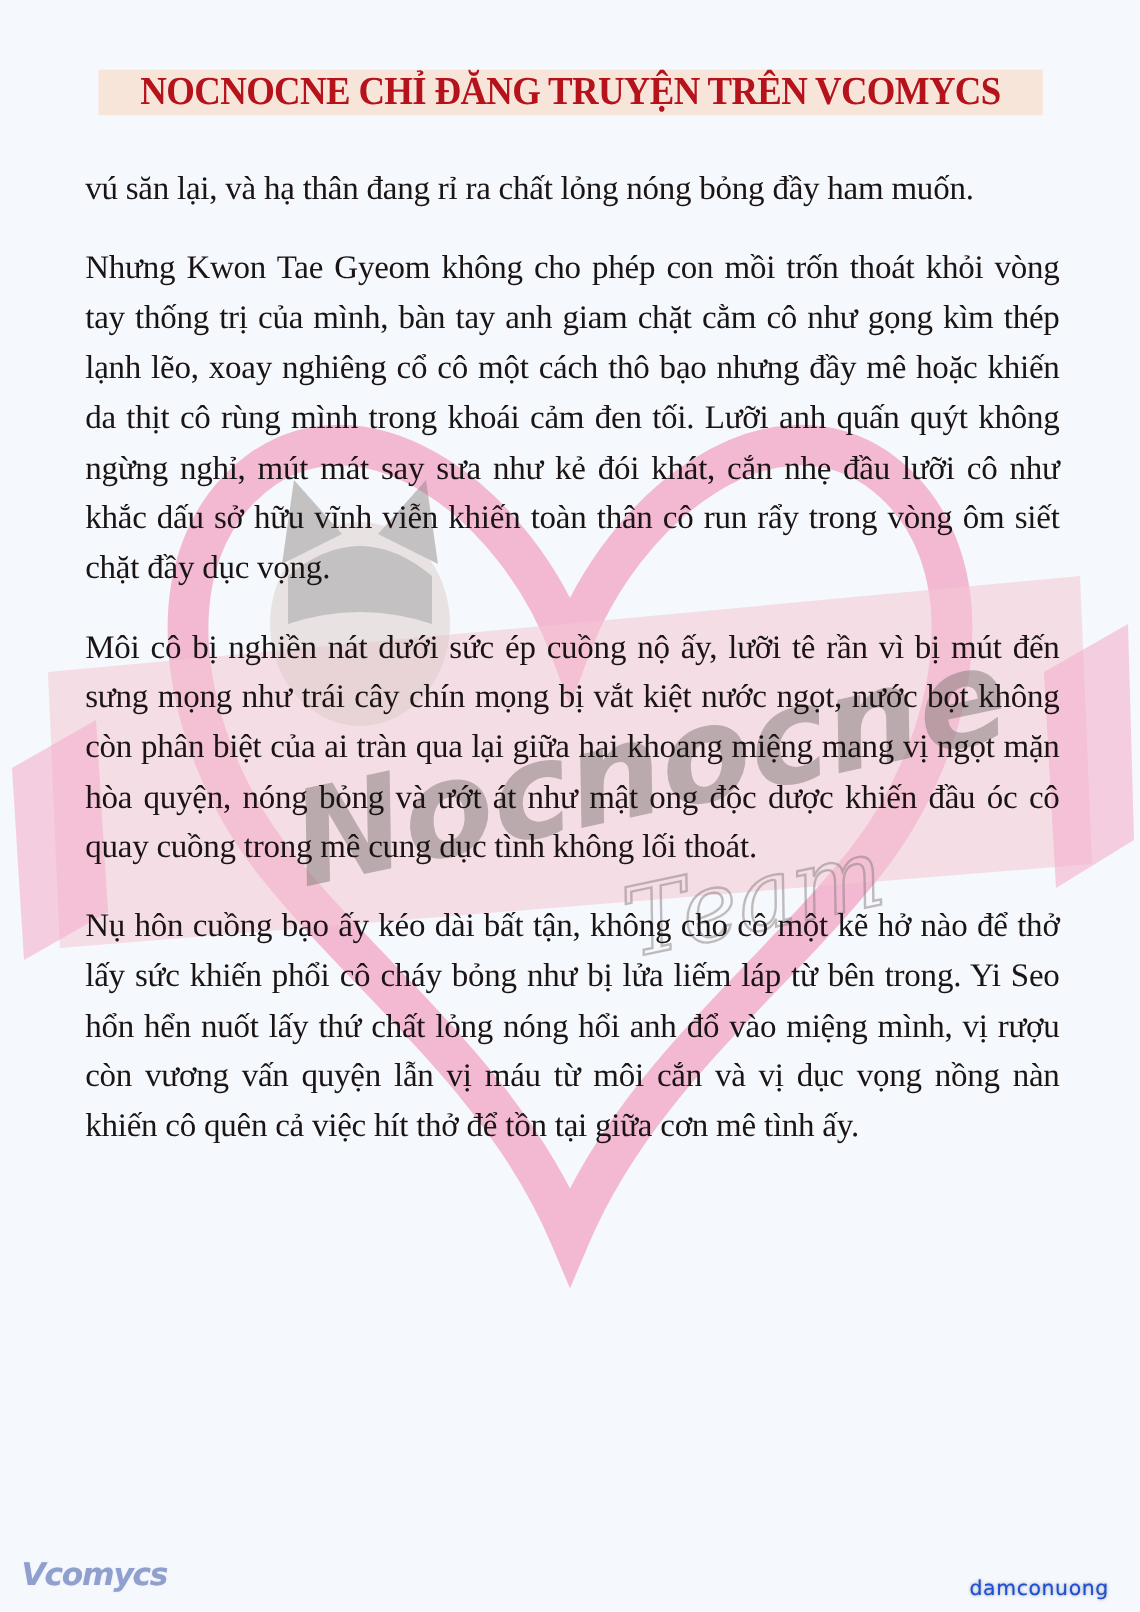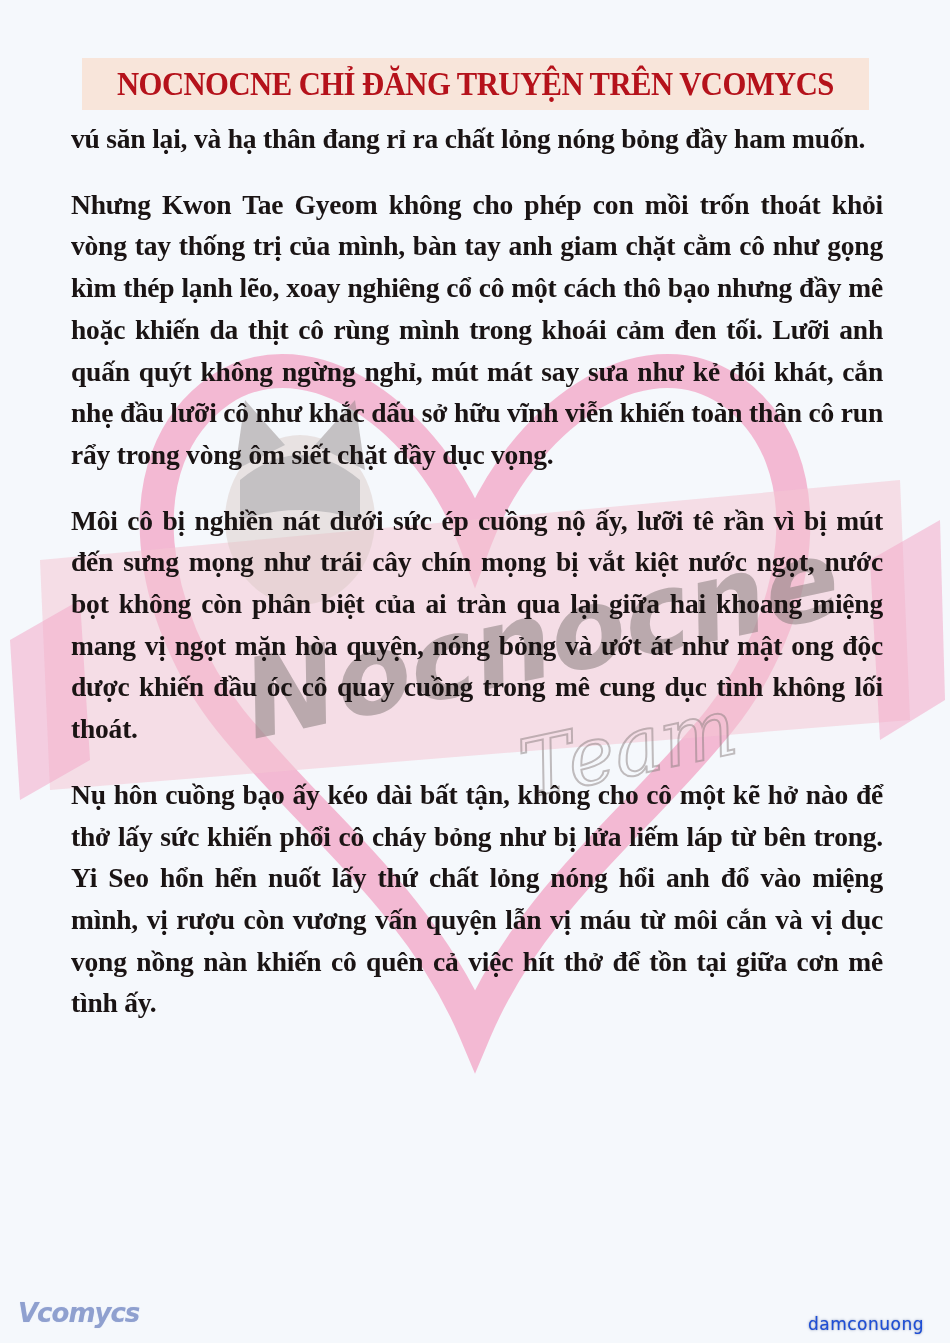--- a/index.html
+++ b/index.html
@@ -3,29 +3,29 @@
 <meta charset="utf-8">
 <style>
   html, body { margin:0; padding:0; }
   body {
     width:950px; height:1343px; overflow:hidden; position:relative;
     background:#f5f8fc;
     font-family:"Liberation Serif", "DejaVu Serif", serif;
   }
   .watermark { position:absolute; left:0; top:0; width:950px; height:1343px; pointer-events:none; z-index:0; }
   .banner {
-    position:absolute; left:82px; top:58px; width:787px; height:52px;
+    position:absolute; left:82px; top:58px; width:787px; height:38px;
     background:#f8e5da; z-index:1;
     display:flex; align-items:center; justify-content:center;
   }
   .banner-text {
     color:#b5121b; font-weight:bold; font-size:33px; letter-spacing:-0.6px;
     white-space:nowrap; transform:scaleX(0.93); font-family:"Liberation Serif", serif;
   }
-  .content { position:absolute; left:71px; top:118px; width:812px; z-index:1;font-weight:bold; }
+  .content { position:absolute; left:71px; top:136px; width:812px; z-index:1; }
   .para {
     margin:0 0 24px 0; font-size:27.5px; line-height:41.7px; color:#1a1414;
     text-align:justify; text-align-last:left; letter-spacing:-0.2px;
   }
   .logo {
     position:absolute; left:18px; top:1298px; z-index:1;
     font-family:"DejaVu Sans", sans-serif; font-style:italic; font-weight:bold;
     font-size:26px; color:#8fa0cf; letter-spacing:-1px;
     text-shadow:0 0 1px #c9d2ee;
   }

